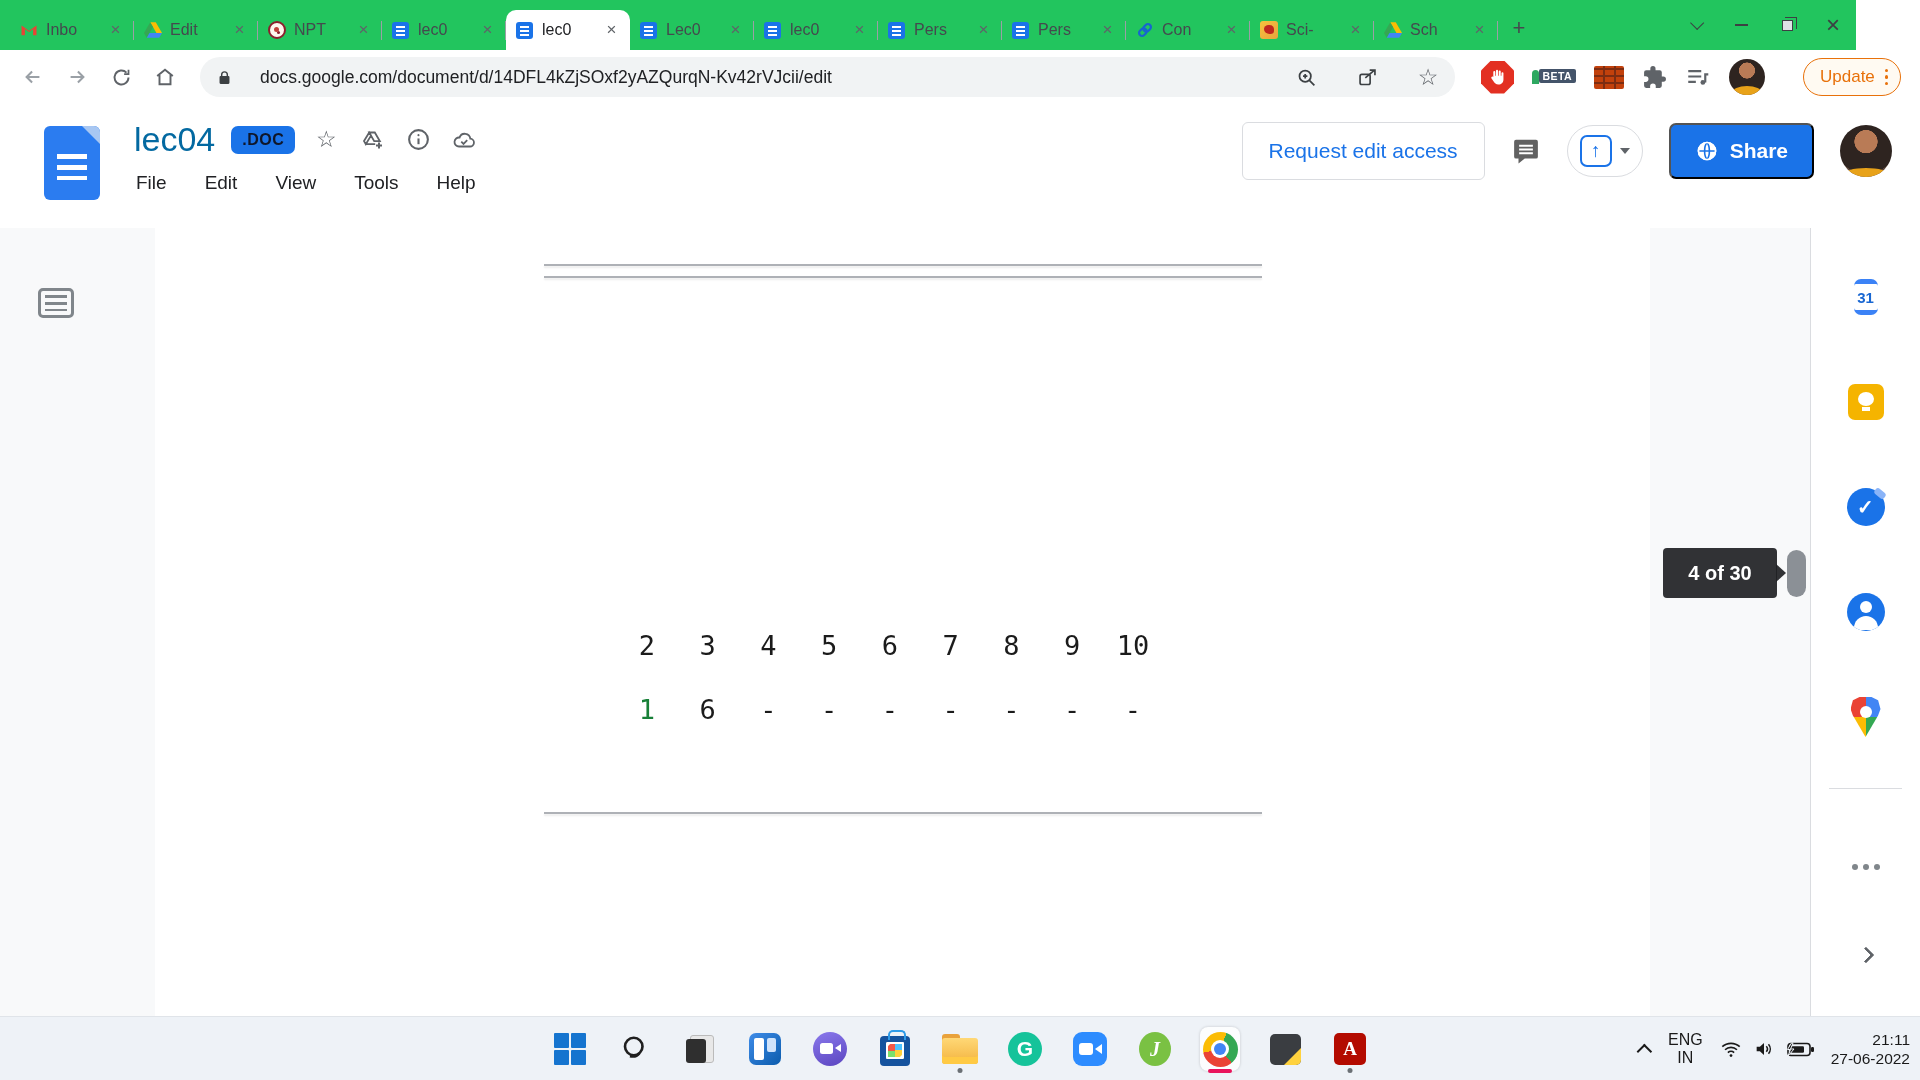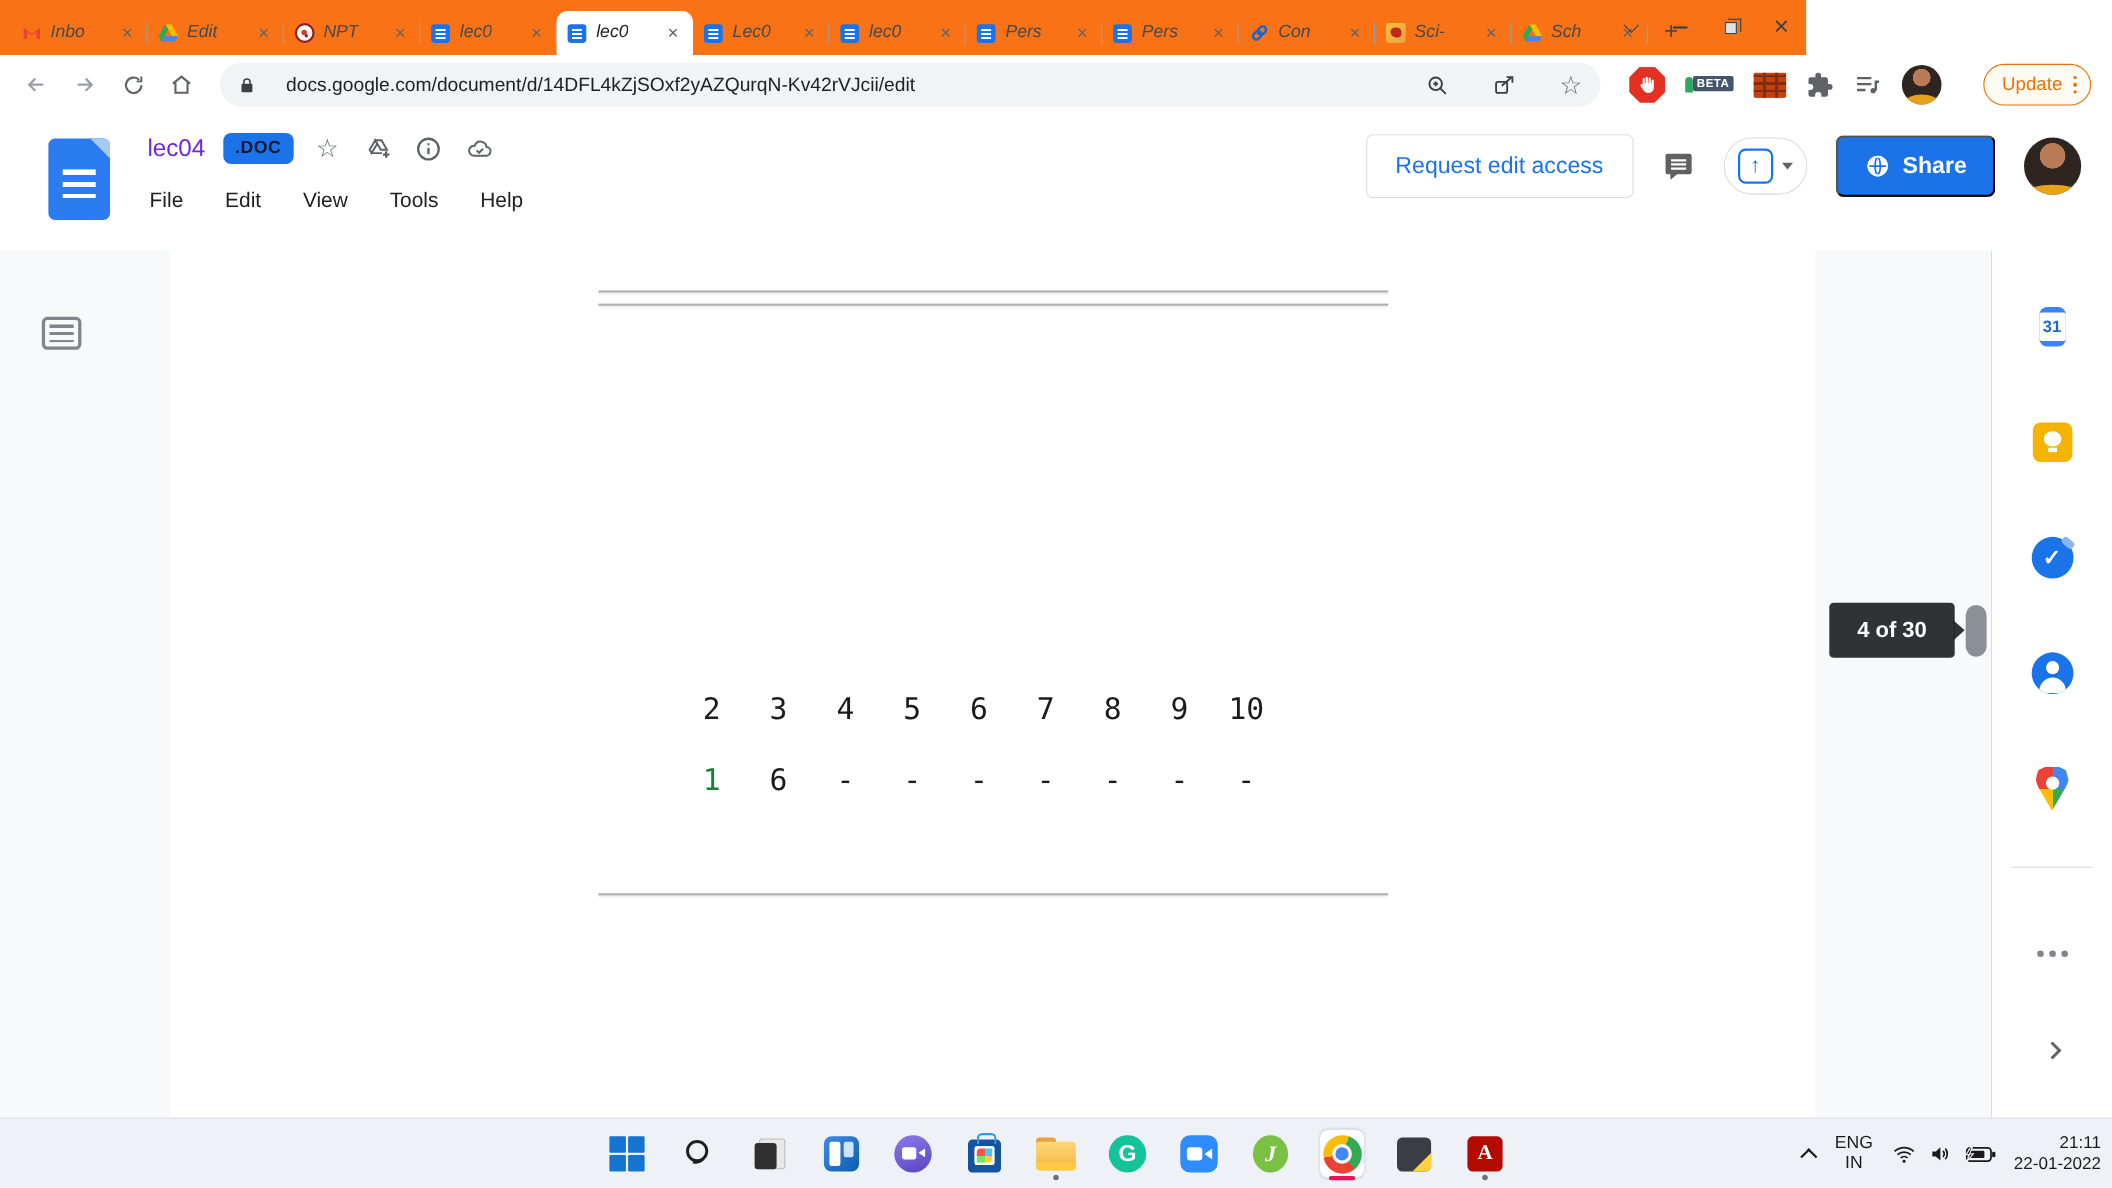--- a/index.html
+++ b/index.html
@@ -1,20 +1,20 @@
 <!DOCTYPE html>
 <html><head>
 <meta charset="utf-8">
 <style>
   * { margin:0; padding:0; box-sizing:border-box; }
   html,body { width:1920px; height:1080px; overflow:hidden; font-family:"Liberation Sans", sans-serif; background:#fff; }
   .stage { position:relative; width:1920px; height:1080px; }
 
   
-  .tabstrip { position:absolute; left:0; top:0; width:1642px; height:50px; background:#f97316;font-style:italic; }
+  .tabstrip { position:absolute; left:0; top:0; width:1856px; height:50px; background:#22c55e; }
   .tabs { display:flex; align-items:flex-end; height:50px; padding-left:10px; }
   .tab { width:124px; height:40px; display:flex; align-items:center; gap:8px; padding:0 9px; border-radius:10px 10px 0 0; color:#45494e; font-size:16px; position:relative; cursor:default; }
   .tab:not(.active)::after { content:""; position:absolute; right:0; top:11px; height:19px; width:1px; background:#9b9fa5; }
   .tab.active { background:#fff; color:#202124; }
   .tab.active::after { display:none; }
   .tlabel { overflow:hidden; white-space:nowrap; max-width:58px; }
   .tclose { margin-left:auto; width:19px; height:19px; border-radius:50%; text-align:center; line-height:18px; color:#5f6368; font-size:17px; }
   .tclose::before { content:"×"; }
   .newtab { width:30px; height:30px; margin:0 0 6px 6px; border-radius:50%; text-align:center; line-height:28px; font-size:22px; color:#45494e; }
   .newtab::before { content:"+"; }
@@ -57,21 +57,21 @@
   .updatetext { color:#e8710a; font-size:17px; }
   .vdots { display:flex; flex-direction:column; gap:3px; }
   .vdots i { width:3.5px; height:3.5px; border-radius:50%; background:#e8710a; }
 
   
   .docsheader { position:absolute; left:0; top:104px; width:1920px; height:124px; background:#fff; }
   .doclogo { position:absolute; left:44px; top:22px; width:56px; height:74px; background:#2b7cf0; border-radius:6px; }
   .doclogo::before { content:""; position:absolute; right:0; top:0; border-style:solid; border-width:0 18px 18px 0; border-color:transparent #a8c7f2 transparent transparent; border-radius:0 6px 0 0; }
   .doclogo::after { content:""; position:absolute; left:13px; right:13px; top:28px; height:26px; background:repeating-linear-gradient(#fff 0 5px, transparent 5px 11px); }
   .titlerow { position:absolute; left:134px; top:16px; display:flex; align-items:center; gap:16px; }
-  .doctitle { font-size:22px; color:#6d28d9; }
+  .doctitle { font-size:34px; color:#0369a1; }
   .docbadge { background:#1a73e8; color:#0f172a; font-size:16px; font-weight:bold; padding:5px 11px; border-radius:7px; letter-spacing:.5px; }
   .hicon { width:30px; height:30px; display:flex; align-items:center; justify-content:center; }
   .menurow { position:absolute; left:134px; top:64px; display:flex; gap:34px; font-size:19px; color:#202124; }
   .menuitem { padding:4px 2px; }
   .headright { position:absolute; right:28px; top:18px; display:flex; align-items:center; gap:26px; }
   .reqbtn { height:58px; border:1px solid #dadce0; border-radius:6px; padding:0 26px; display:flex; align-items:center; color:#1a73e8; font-size:21px; background:#fff; }
   .presentpill { height:52px; border:1px solid #dadce0; border-radius:26px; display:flex; align-items:center; gap:8px; padding:0 12px; }
   .present-box { width:32px; height:32px; border:2.4px solid #1a73e8; border-radius:7px; display:flex; align-items:center; justify-content:center; }
   .present-box::before { content:"↑"; color:#1a73e8; font-weight:bold; font-size:19px; }
   .caret-down { width:0; height:0; border-left:5.5px solid transparent; border-right:5.5px solid transparent; border-top:6.5px solid #5f6368; }
@@ -570,18 +570,18 @@
             <svg width="30" height="17" viewBox="0 0 30 15">
               <rect x="3" y="1.5" width="22" height="12" rx="3" fill="none" stroke="#1a1a1a" stroke-width="1.6"></rect>
               <rect x="26" y="5" width="3" height="5" rx="1.2" fill="#1a1a1a"></rect>
               <rect x="6" y="4.2" width="13" height="6.6" rx="1.2" fill="#1a1a1a"></rect>
               <path d="M6.5 1 2.5 7.5h3L3 14l6-7H5.6l2.4-6z" fill="#1a1a1a" stroke="#eef2f7" stroke-width="1"></path>
             </svg>
           </span>
       </span>
       <span class="clockblock">
         <div>21:11</div>
-        <div>22-01-2022</div>
+        <div>27-06-2022</div>
       </span>
     </div>
   </div>
 
 </div>
 
 </body></html>

